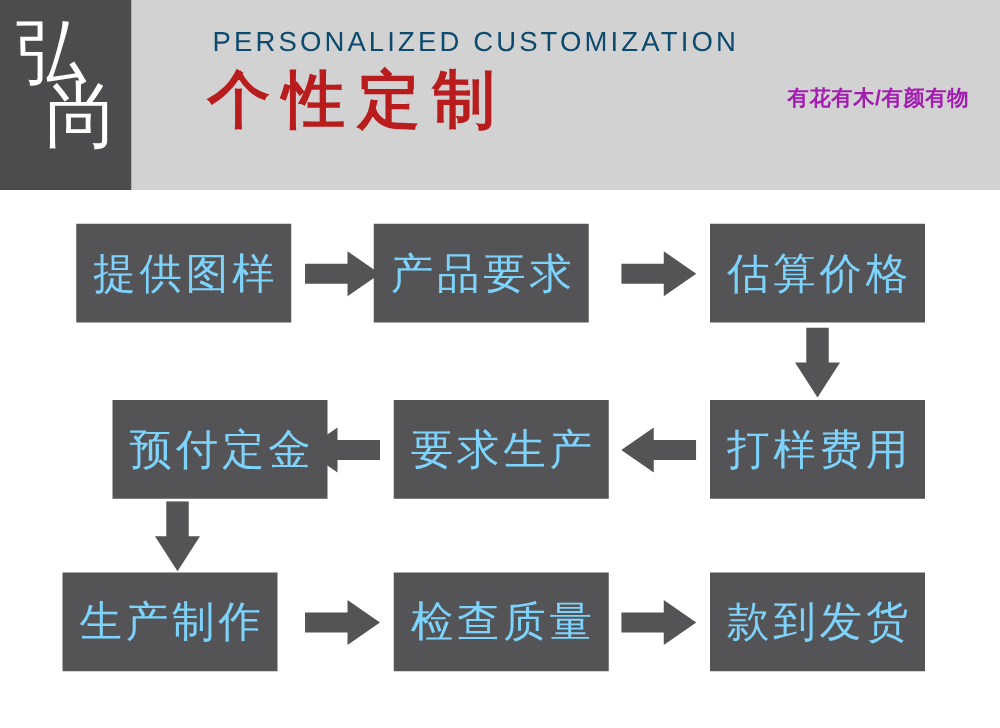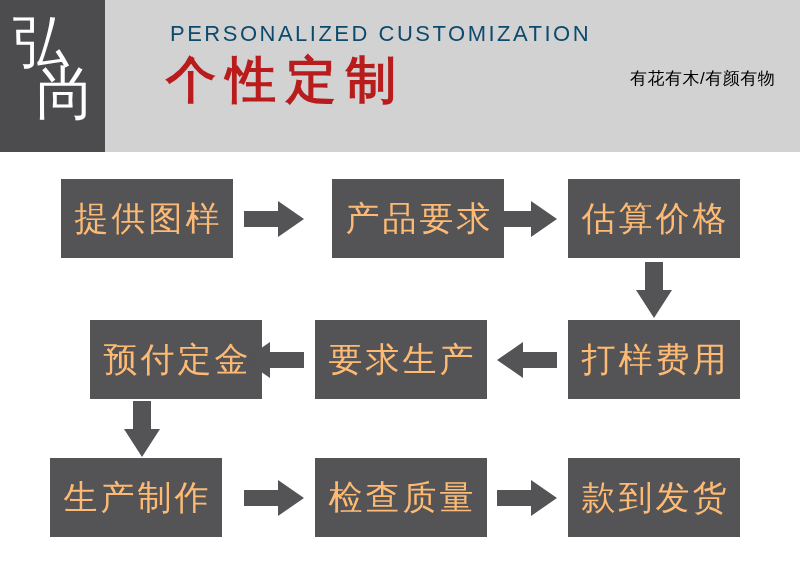--- a/index.html
+++ b/index.html
@@ -35,35 +35,35 @@
     color: #0c4a6e; white-space: nowrap;
   }
   .title {
     position: absolute; left: 166px; top: 50px;
     font-size: 50px; font-weight: 600; letter-spacing: 10px;
     color: #b91c1c; white-space: nowrap; line-height: 1.2;
   }
   .tagline {
     position: absolute; left: 630px; top: 67px;
     font-size: 17px; letter-spacing: 0.5px;
-    color: #000000; white-space: nowrap;
+    color: #a21caf; white-space: nowrap; font-weight: bold;
   }
 
   
   .step-box {
     position: absolute;
     width: 172px; height: 79px;
     background: #545456;
-    color: #fdba74;
+    color: #7dd3fc;
     display: flex; align-items: center; justify-content: center;
     font-size: 34px; letter-spacing: 3px; text-indent: 3px;
     font-weight: 400; white-space: nowrap;
   }
   .pos-r1c1 { left: 61px;  top: 179px; }
-  .pos-r1c2 { left: 332px; top: 179px; }
+  .pos-r1c2 { left: 299px; top: 179px; }
   .pos-r1c3 { left: 568px; top: 179px; }
   .pos-r2c1 { left: 77px;  top: 320px; margin-left: 13px; }
   .pos-r2c2 { left: 315px; top: 320px; }
   .pos-r2c3 { left: 568px; top: 320px; }
   .pos-r3c1 { left: 50px;  top: 458px; }
   .pos-r3c2 { left: 315px; top: 458px; }
   .pos-r3c3 { left: 568px; top: 458px; text-align: center; }
 
   .arrow { position: absolute; }
   .arrow svg { display: block; }

